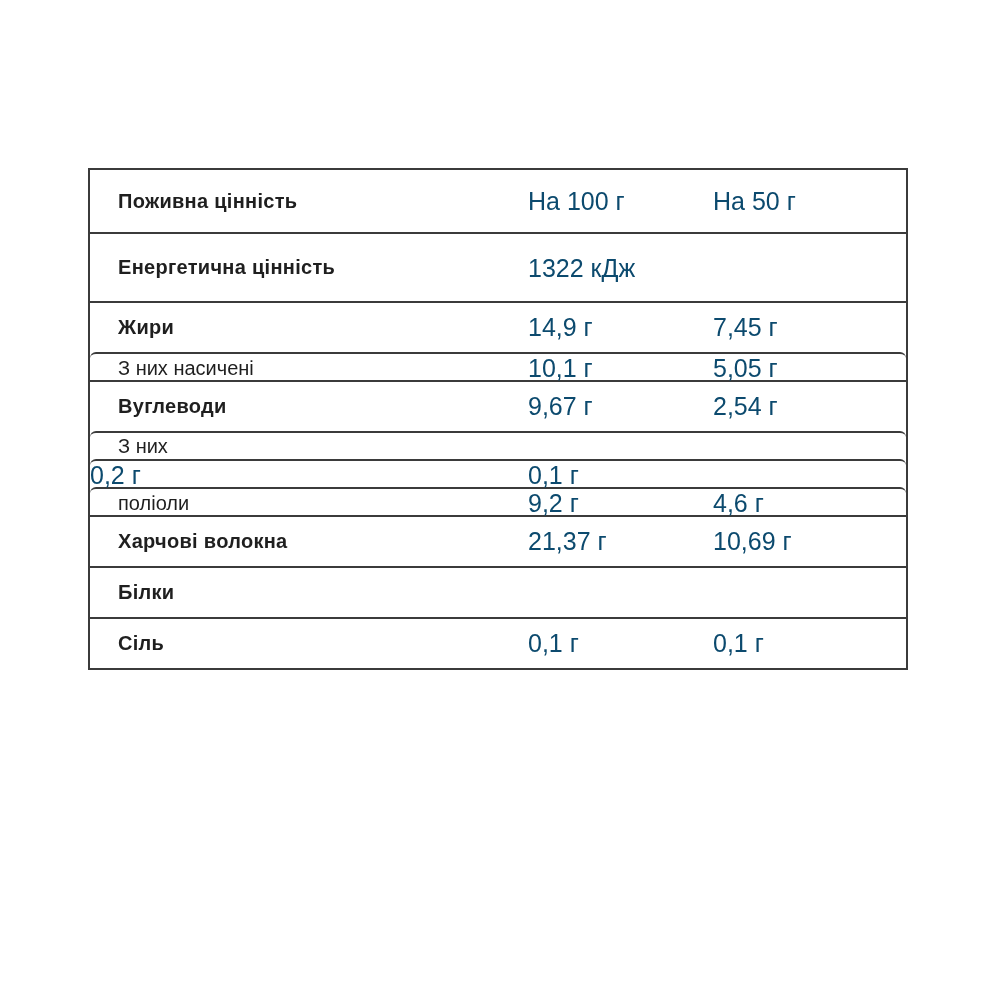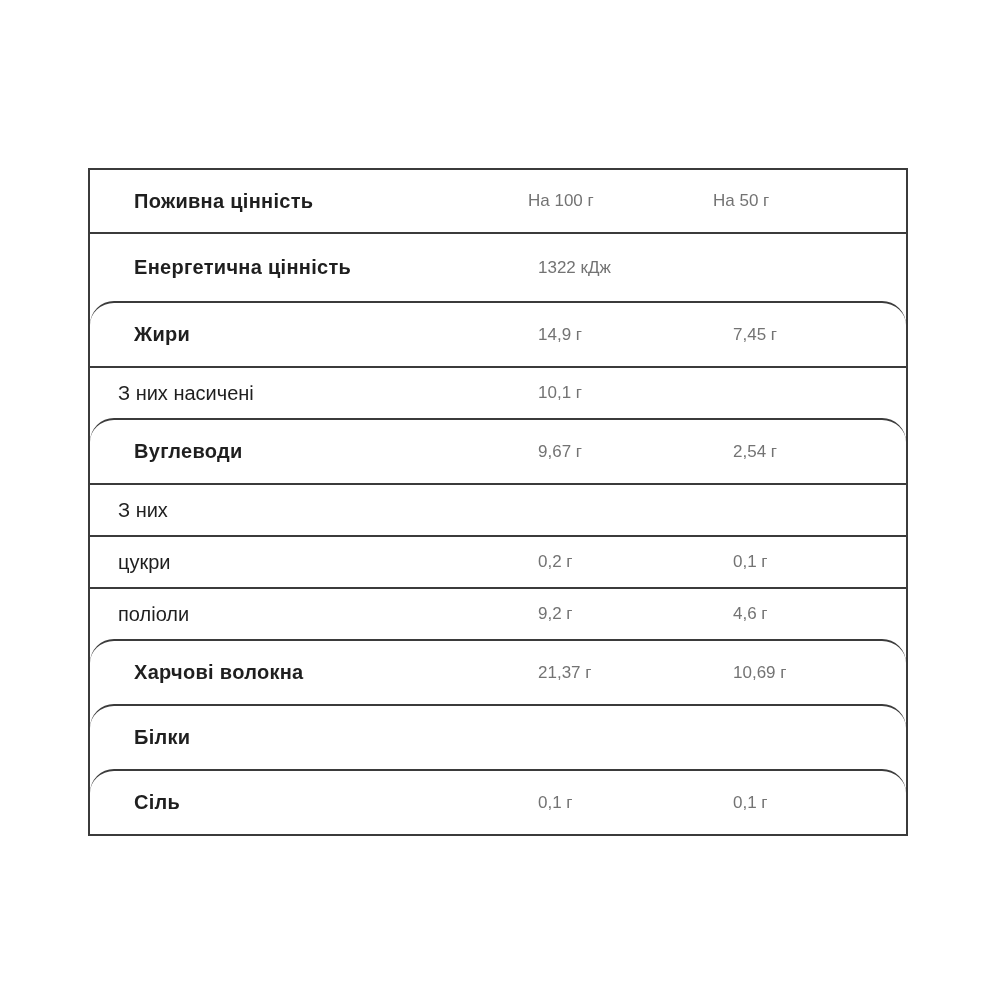--- a/index.html
+++ b/index.html
@@ -20,35 +20,35 @@
     box-sizing: border-box;
     border: 2px solid #3b3b3b;
     background: #ffffff;
   }
   .row {
     display: grid;
     grid-template-columns: 438px 185px 1fr;
     align-items: center;
     box-sizing: border-box;
   }
-  .row + .row { border-top: 2px solid #3b3b3b; gap: 10px; }
+  .row + .row { border-top: 2px solid #3b3b3b; }
   .r-header { height: 62px; }
   .r-energy { height: 69px; }
-  .r-main   { height: 65px; border-radius: 24px; }
-  .r-sub    { height: 52px; }
+  .r-main   { height: 51px; }
+  .r-sub    { height: 28px; border-radius: 6px; }
   .cell-label {
     padding-left: 28px;
     font-size: 20px;
     color: #1f1f1f;
     white-space: nowrap;
   }
-  .bold { font-weight: bold; letter-spacing: 0.3px; margin-left: 16px; }
+  .bold { font-weight: bold; letter-spacing: 0.3px; }
   .cell-val {
-    font-size: 17px;
-    color: #737373;
+    font-size: 25px;
+    color: #0c4a6e;
     white-space: nowrap;
   }
   .cell-val .line { display: block; line-height: 28px; }
 </style>
 </head>
 <body>
 
 <div class="nutrition-table">
 
   <div class="row r-header">
@@ -66,36 +66,36 @@
 
   <div class="row r-main">
     <div class="cell-label bold">Жири</div>
     <div class="cell-val">14,9 г</div>
     <div class="cell-val">7,45 г</div>
   </div>
 
   <div class="row r-sub">
     <div class="cell-label">З них насичені</div>
     <div class="cell-val">10,1 г</div>
+    <div class="cell-val">5,05 г</div>
   </div>
 
   <div class="row r-main">
     <div class="cell-label bold">Вуглеводи</div>
     <div class="cell-val">9,67 г</div>
     <div class="cell-val">2,54 г</div>
   </div>
 
   <div class="row r-sub">
     <div class="cell-label">З них</div>
     <div class="cell-val"></div>
     <div class="cell-val"></div>
   </div>
 
   <div class="row r-sub">
-    <div class="cell-label">цукри</div>
     <div class="cell-val">0,2 г</div>
     <div class="cell-val">0,1 г</div>
   </div>
 
   <div class="row r-sub">
     <div class="cell-label">поліоли</div>
     <div class="cell-val">9,2 г</div>
     <div class="cell-val">4,6 г</div>
   </div>
 

